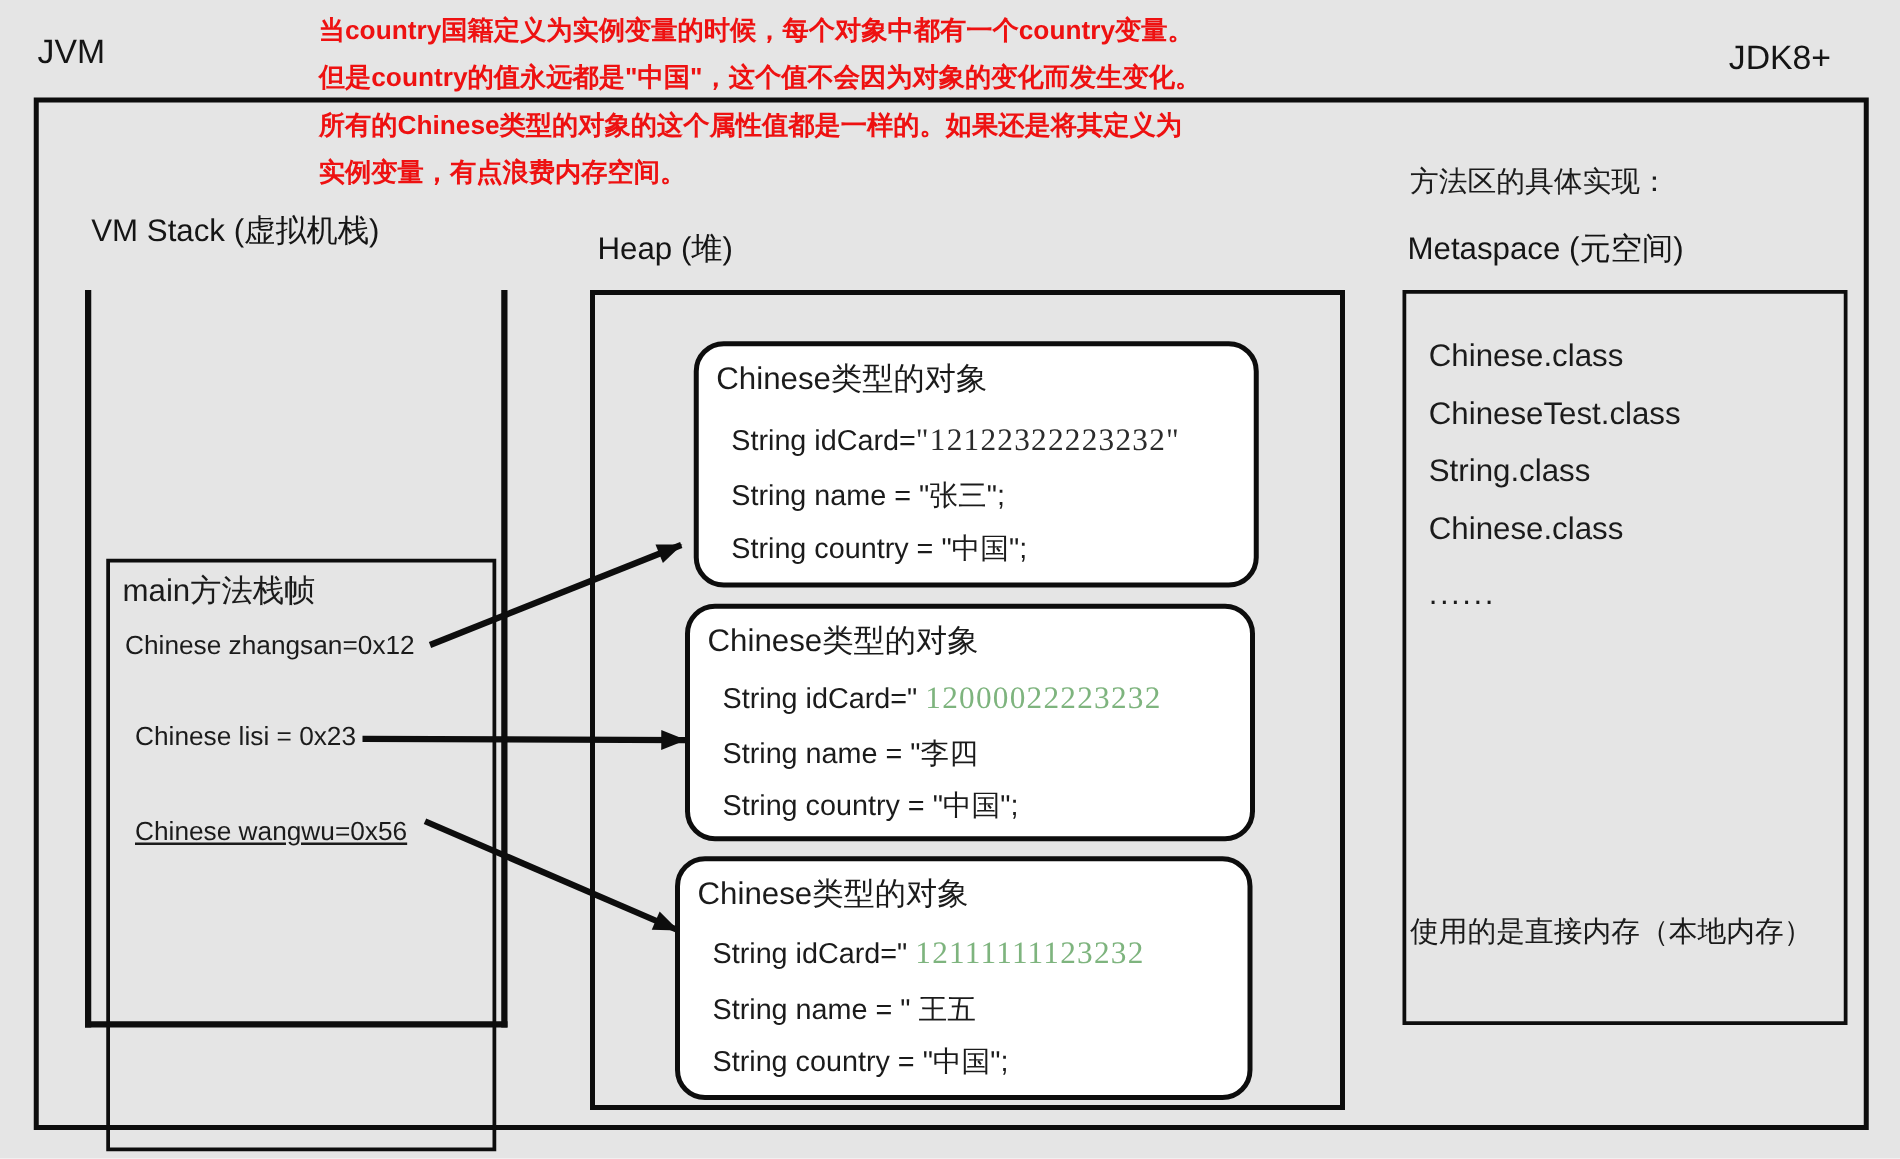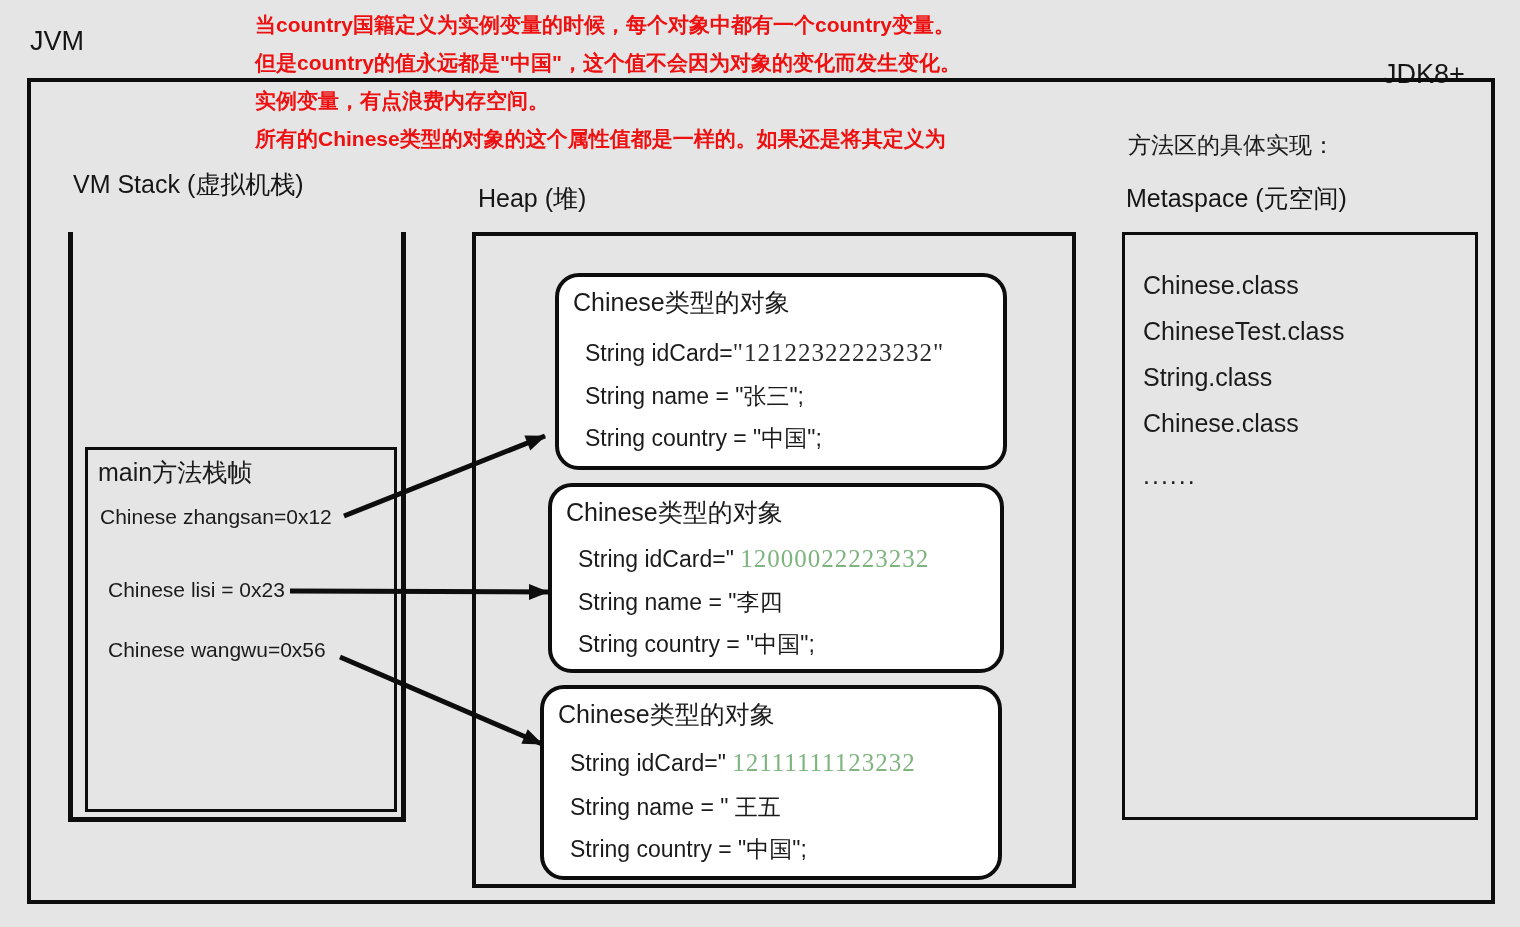--- a/index.html
+++ b/index.html
@@ -11,21 +11,21 @@
   
   .annotation{left:255px;top:6px;width:780px;font-size:21px;font-weight:bold;
               color:#ee1111;line-height:38px;white-space:nowrap;}
   
   .jvm-box{left:27px;top:78px;width:1468px;height:826px;border:4px solid #0d0d0d;box-sizing:border-box;}
   
   .section-title{font-size:25px;color:#151515;white-space:nowrap;}
   
   .stack-container{left:68px;top:232px;width:338px;height:590px;box-sizing:border-box;
                    border:5px solid #0d0d0d;border-top:none;}
-  .main-frame{left:85px;top:447px;width:312px;height:365px;box-sizing:border-box;
+  .main-frame{left:85px;top:447px;width:312px;height:474px;box-sizing:border-box;
               border:3px solid #0d0d0d;}
   .frame-title{left:10px;top:6px;font-size:25px;}
   .stack-var{font-size:21px;white-space:nowrap;}
   
   .heap-box{left:472px;top:232px;width:604px;height:656px;border:4px solid #0d0d0d;box-sizing:border-box;}
   .heap-obj{box-sizing:border-box;border:4px solid #0d0d0d;border-radius:24px;background:#fff;text-align:center;}
   .obj-title{left:14px;top:9px;font-size:25px;}
   .code-line{font-size:23px;white-space:nowrap;}
   .num{font-family:"Liberation Serif",serif;font-size:25px;letter-spacing:1px;}
   .num-dark{color:#2b2b2b;}
@@ -38,38 +38,38 @@
   .meta-notes{left:1128px;top:724px;font-size:23px;line-height:43px;white-space:nowrap;}
   
   .arrows{left:0;top:0;width:1520px;height:927px;pointer-events:none;}
 </style>
 </head>
 <body>
 
 <div class="canvas">
 
   <div class="abs corner-label" style="left:30px;top:26px;">JVM</div>
-  <div class="abs corner-label" style="left:1383px;top:31px;margin-top:28px;">JDK8+</div>
+  <div class="abs corner-label" style="left:1383px;top:31px;">JDK8+</div>
 
   <div class="abs annotation">
     <div>当country国籍定义为实例变量的时候，每个对象中都有一个country变量。</div>
     <div>但是country的值永远都是"中国"，这个值不会因为对象的变化而发生变化。</div>
+    <div>所有的Chinese类型的对象的这个属性值都是一样的。如果还是将其定义为</div>
     <div>实例变量，有点浪费内存空间。</div>
-    <div>所有的Chinese类型的对象的这个属性值都是一样的。如果还是将其定义为</div>
   </div>
 
   <div class="abs jvm-box"></div>
 
   <div class="abs section-title" style="left:73px;top:168px;">VM Stack (虚拟机栈)</div>
   <div class="abs stack-container"></div>
   <div class="abs main-frame">
     <div class="abs frame-title">main方法栈帧</div>
     <div class="abs stack-var" style="left:12px;top:55px;">Chinese zhangsan=0x12</div>
     <div class="abs stack-var" style="left:20px;top:128px;">Chinese lisi = 0x23</div>
-    <div class="abs stack-var" style="left:20px;top:188px;">Chinese wangwu=0x56</div>
+    <div class="abs stack-var" style="left:20px;top:204px;text-decoration:underline;">Chinese wangwu=0x56</div>
   </div>
 
   <div class="abs section-title" style="left:478px;top:182px;">Heap (堆)</div>
   <div class="abs heap-box"></div>
 
   <div class="abs heap-obj" style="left:555px;top:273px;width:452px;height:197px;">
     <div class="abs obj-title">Chinese类型的对象</div>
     <div class="abs code-line" style="left:26px;top:62px;">
       <span>String idCard=</span><span class="num num-dark">"12122322223232"</span>
     </div>
@@ -99,20 +99,21 @@
   <div class="abs section-title" style="left:1126px;top:182px;">Metaspace (元空间)</div>
   <div class="abs meta-box"></div>
   <div class="abs class-list">
     <div>Chinese.class</div>
     <div>ChineseTest.class</div>
     <div>String.class</div>
     <div>Chinese.class</div>
     <div class="class-dots" style="margin-top:6px;">......</div>
   </div>
   <div class="abs meta-notes">
+    <div>使用的是直接内存（本地内存）</div>
   </div>
 
   <svg class="abs arrows" viewBox="0 0 1520 927">
     <defs>
       <marker id="ah" markerUnits="userSpaceOnUse" markerWidth="26" markerHeight="22" refX="20" refY="9" orient="auto">
         <path d="M1,1 L21,9 L1,17 Z" fill="#0d0d0d"></path>
       </marker>
     </defs>
     <line x1="344" y1="516" x2="545" y2="436" stroke="#0d0d0d" stroke-width="5" marker-end="url(#ah)"></line>
     <line x1="290" y1="591" x2="548" y2="592" stroke="#0d0d0d" stroke-width="5" marker-end="url(#ah)"></line>

